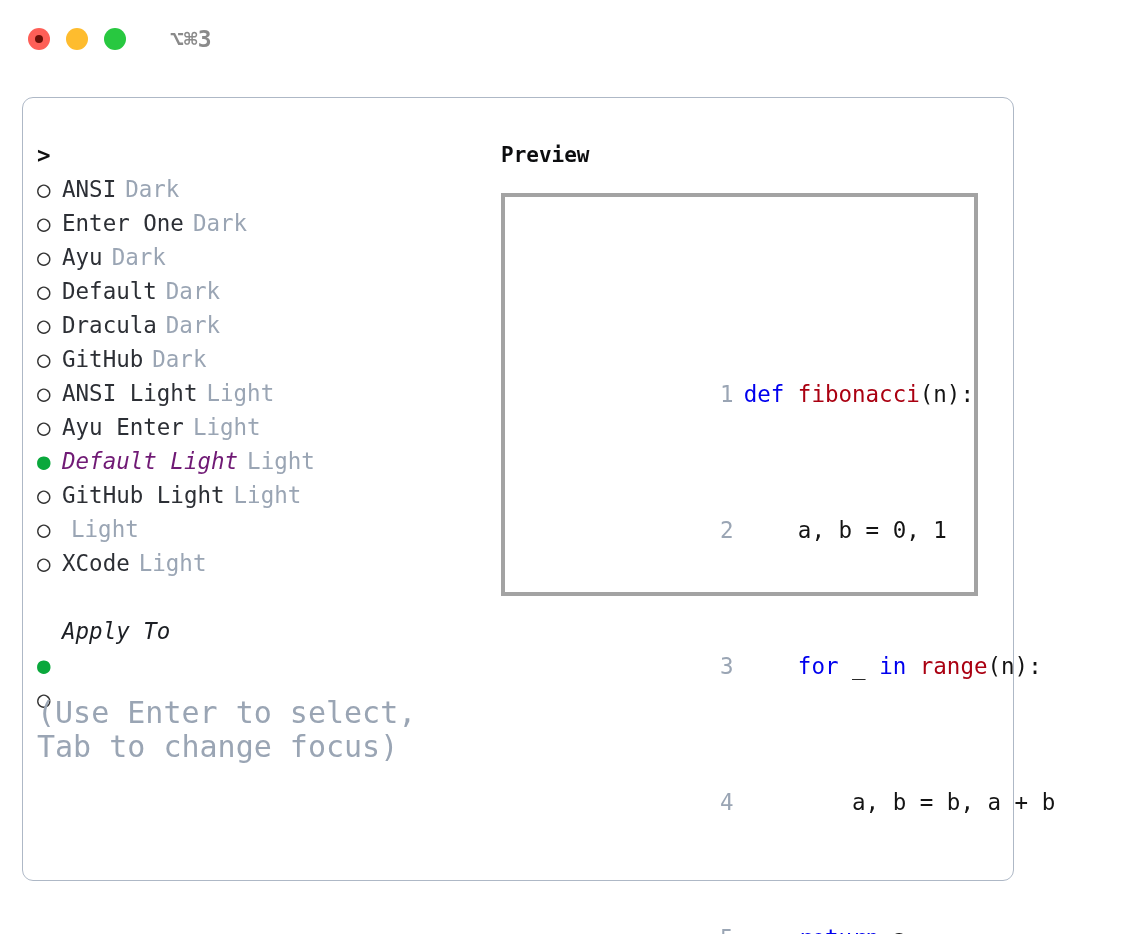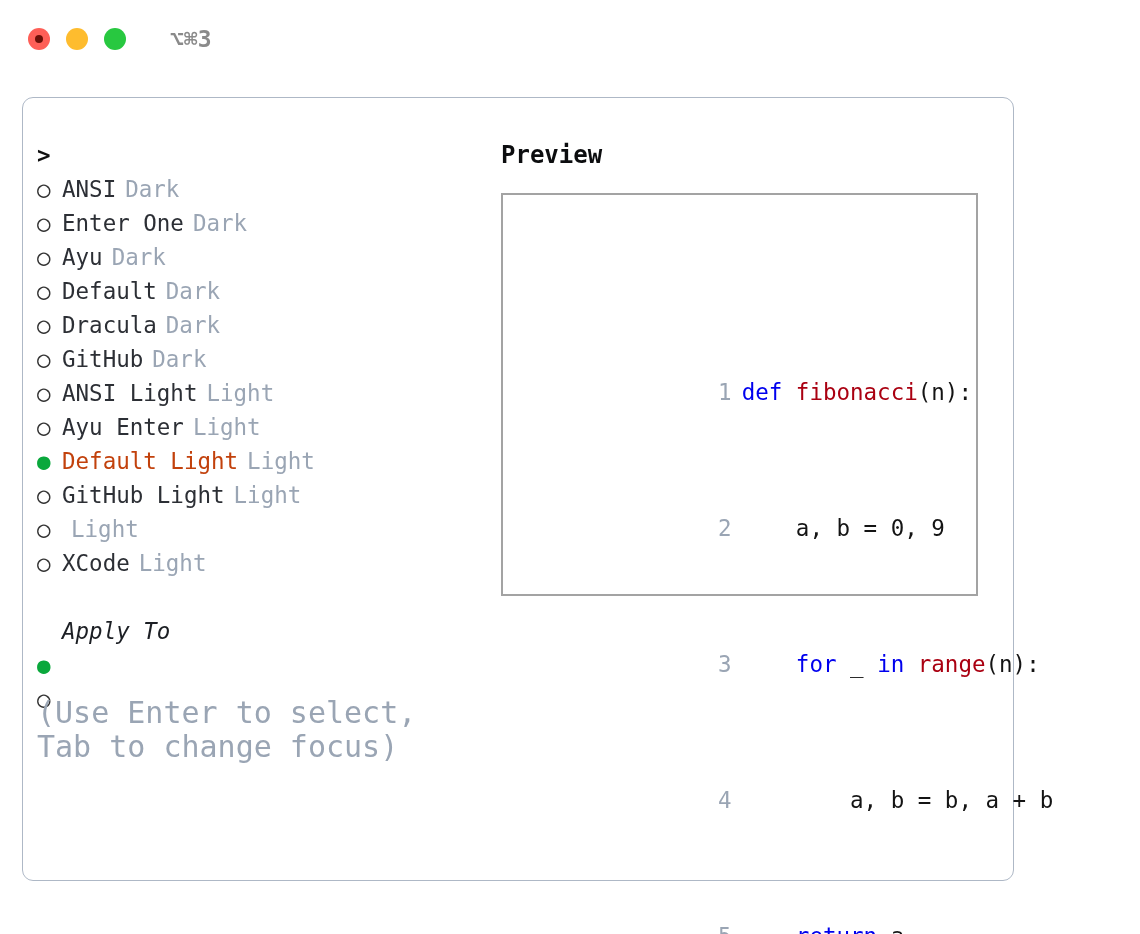--- a/index.html
+++ b/index.html
@@ -116,21 +116,22 @@
   }
   .marker.dot-on {
     color: #0aa83c;
   }
   .marker.blank { color: transparent; }
 
   .label {
     color: #2c2f35;
   }
   .label.selected {
-    color: #c2410c;
+    color: #701a75;
+    font-style: italic;
   }
   .label.heading {
     color: #0c0d0f;
     font-weight: bold;
   }
   .label.plain-heading {
     color: #1c1f24;
     font-style: italic;
   }
   .tag {
@@ -151,31 +152,31 @@
   }
 
   
   .right-col {
     position: absolute;
     left: 478px;
     top: 40px;
     width: 500px;
   }
   .preview-title {
-    font-size: 24px;
+    font-size: 21px;
     font-weight: bold;
     color: #0c0d0f;
     line-height: 34px;
     height: 34px;
   }
   .preview-box {
     margin-top: 21px;
     width: 477px;
     height: 403px;
-    border: 2px solid #a3a3a3;
+    border: 4px solid #a3a3a3;
     box-sizing: border-box;
     background: #ffffff;
     position: relative;
   }
   .code {
     position: absolute;
     left: 13px;
     top: 44px;
     font-size: 22.5px;
     line-height: 34px;
@@ -315,21 +316,21 @@
         <div class="preview-title">Preview</div>
 
         <div class="preview-box">
           <div class="code">
 
             <div class="code-line">
               <span class="ln">1</span><span class="kw">def </span><span class="fn">fibonacci</span><span class="pl">(n):</span>
             </div>
 
             <div class="code-line">
-              <span class="ln">2</span><span class="pl">    a, b = 0, 9</span>
+              <span class="ln">2</span><span class="pl">    a, b = 0, 1</span>
             </div>
 
             <div class="code-line">
               <span class="ln">3</span><span class="pl">    </span><span class="kw">for</span><span class="pl"> _ </span><span class="kw">in </span><span class="fn">range</span><span class="pl">(n):</span>
             </div>
 
             <div class="code-line">
               <span class="ln">4</span><span class="pl">        a, b = b, a + b</span>
             </div>
 

